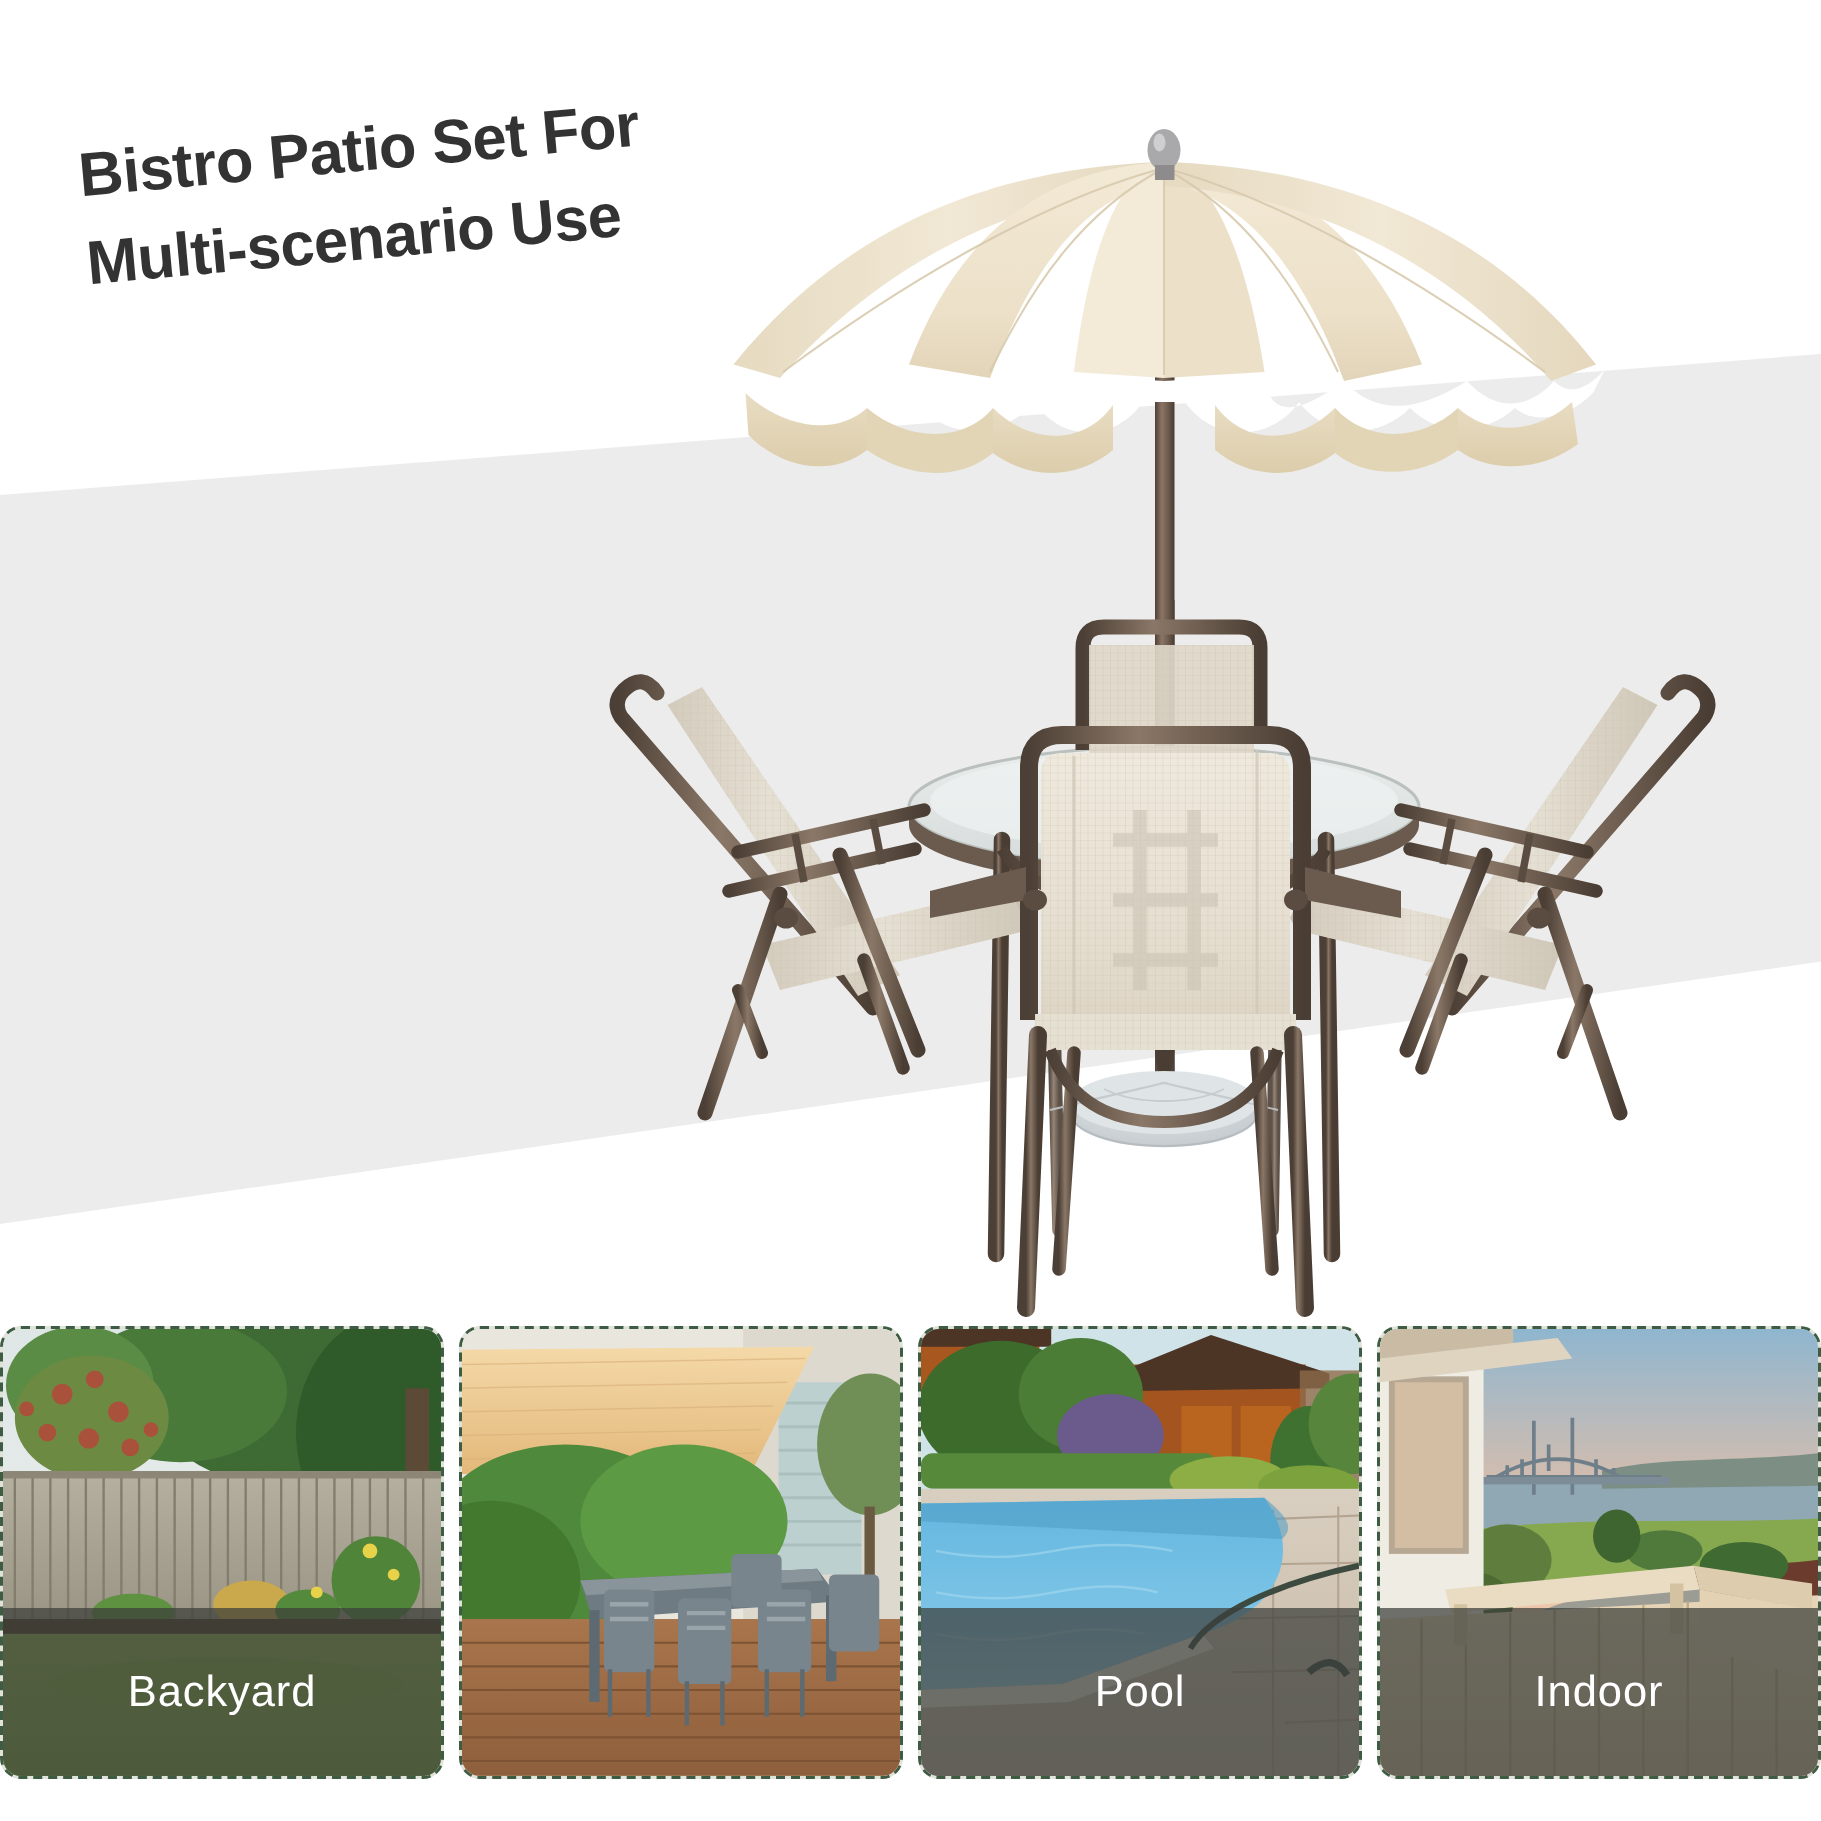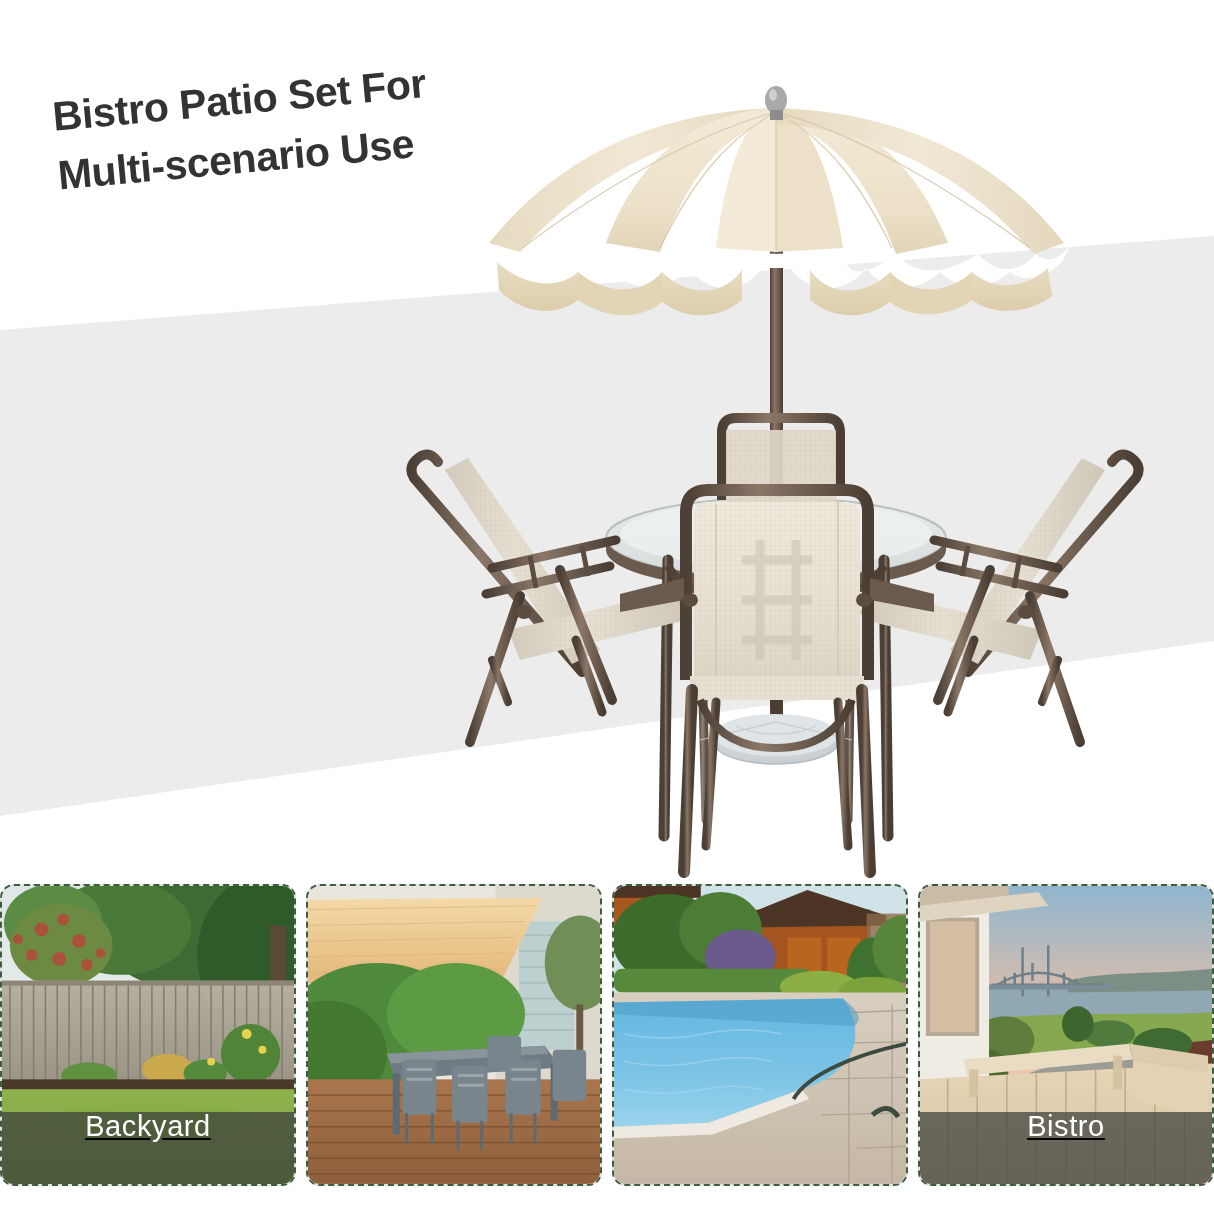--- a/index.html
+++ b/index.html
@@ -42,23 +42,23 @@
     position:absolute; left:0; top:884px; width:1214px; height:330px;
     display:flex; gap:10px; padding:0;
   }
   .thumb {
     position:relative; width:296px; height:302px;
     border:2px dashed #3d5c42; border-radius:14px;
     overflow:hidden; background:#dfe3da;
   }
   .thumb .scene { position:absolute; inset:0; }
   .thumb .cap-band {
-    position:absolute; left:0; right:0; bottom:0; height:72px;
+    position:absolute; left:0; right:0; bottom:0; height:112px;
     background:rgba(60,62,58,0.72);
-    display:flex; align-items:flex-start; justify-content:center;text-decoration:underline;
+    display:flex; align-items:center; justify-content:center;
   }
   .thumb .cap-text {
     color:#ffffff; font-size:29px; font-weight:300;
     letter-spacing:0.6px; line-height:1;
   }
 </style>
 </head>
 <body>
 
 <div id="hero">
@@ -466,20 +466,23 @@
         <path d="M10 178 q40 8 80 0 q40 -8 70 0"></path>
         <path d="M10 206 q40 8 80 0 q30 -6 60 0"></path>
       </g>
 
       <path d="M0 244 L96 240 L190 206 L198 216 L100 252 L0 256 Z" fill="#efeae1"></path>
 
       <path d="M296 160 C240 172 196 192 182 216" stroke="#3c4a40" stroke-width="4" fill="none"></path>
 
       <path d="M262 232 q16 -14 26 2" stroke="#3c4a40" stroke-width="5" fill="none"></path>
     </svg>
+    <div class="cap-band">
+      <span class="cap-text">Pool</span>
+    </div>
   </div>
 
   <div class="thumb">
     <svg class="scene" viewBox="0 0 296 302" preserveAspectRatio="none">
       <defs>
         <linearGradient id="baSky" x1="0" y1="0" x2="0" y2="1">
           <stop offset="0%" stop-color="#8fb6cf"></stop>
           <stop offset="45%" stop-color="#e9bfa4"></stop>
           <stop offset="78%" stop-color="#f0cdb2"></stop>
           <stop offset="100%" stop-color="#cfc0b6"></stop>
@@ -527,16 +530,16 @@
         <path d="M28 196V302M58 194V302M88 192V302M118 190V302M148 188V302M178 186V302M208 184V302M238 182V302M268 180V302"></path>
       </g>
 
       <path d="M44 176 L212 160 L216 176 L48 192 Z" fill="#e9dcc2"></path>
       <path d="M212 160 L292 172 L292 190 L216 176 Z" fill="#ddcdae"></path>
       <rect x="50" y="186" width="9" height="28" fill="#d4c3a1"></rect>
       <rect x="196" y="172" width="9" height="34" fill="#d4c3a1"></rect>
       <path d="M216 176 L292 190 L292 236 L216 216 Z" fill="#e3d3b4"></path>
     </svg>
     <div class="cap-band">
-      <span class="cap-text">Bistro</span>
+      <span class="cap-text">Indoor</span>
     </div>
   </div>
 </div>
 
 </body></html>

